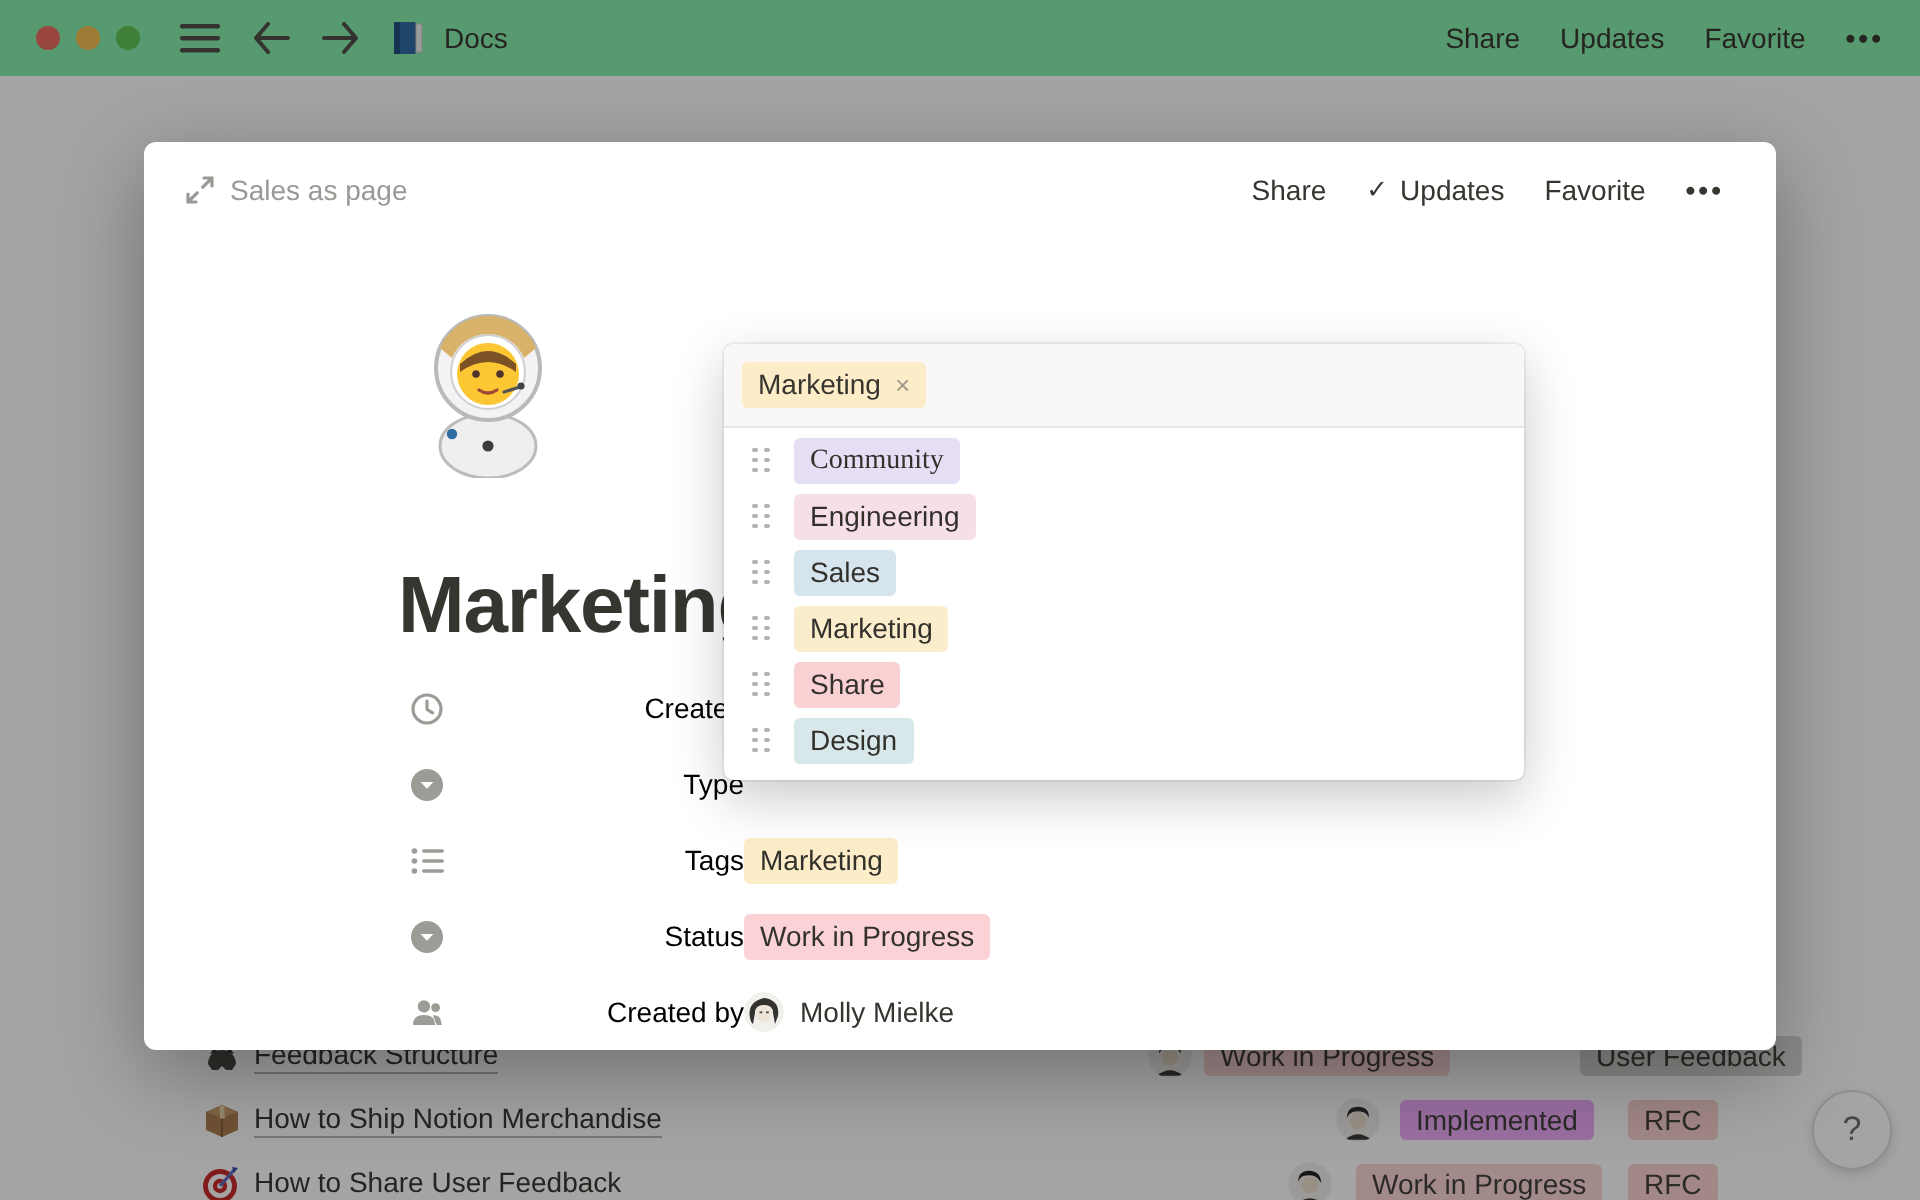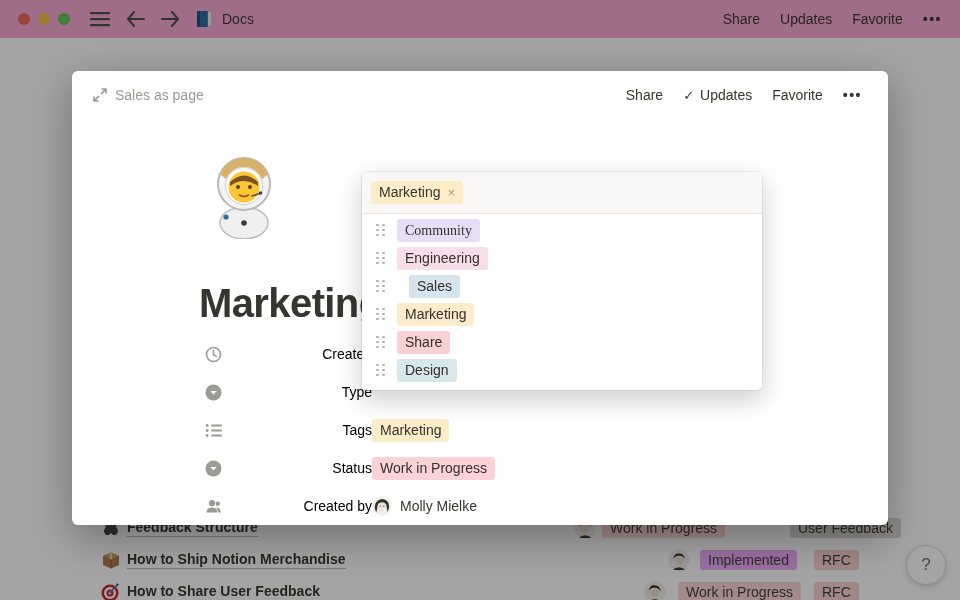--- a/index.html
+++ b/index.html
@@ -2,34 +2,34 @@
 <html><head>
 <meta charset="utf-8">
 <style>
   * { margin:0; padding:0; box-sizing:border-box; }
   html,body { width:960px; height:600px; }
   body { font-family:"Liberation Sans","DejaVu Sans",sans-serif; background:#fff; }
   .app { position:relative; width:960px; height:600px; overflow:hidden; background:#fff; }
 
   
   .topbar { position:absolute; top:0; left:0; right:0; height:38px; display:flex; align-items:center;
-            padding:0 18px; background:#f9a8d4; z-index:1;text-align:center; }
+            padding:0 18px; background:#86efac; z-index:1;text-align:center; }
   .traffic { display:flex; gap:8px; margin-right:20px; }
   .tl { width:12px; height:12px; border-radius:50%; }
   .tl.red{background:#ec6a5e;} .tl.yellow{background:#f4bf4f;} .tl.green{background:#61c554;}
   .tb-icon { display:inline-flex; align-items:center; justify-content:center; margin-right:16px; }
   .tb-title { font-size:14px; color:#37352f; font-weight:500; margin-left:2px; }
   .tb-right { margin-left:auto; display:flex; align-items:center; gap:20px; font-size:14px; color:#37352f; }
   .dots { letter-spacing:1.5px; font-weight:700; }
 
   
   .bgrow { position:absolute; left:0; right:0; height:32px; z-index:1; }
   .bgrow .ricon { position:absolute; left:101px; top:50%; transform:translateY(-50%); width:20px; height:20px; }
   .bgrow .rtitle { position:absolute; left:127px; top:50%; transform:translateY(-50%);
-                   font-size:14px; font-weight:700; color:#37352f; white-space:nowrap;
+                   font-size:14px; font-weight:400; color:#37352f; white-space:nowrap;
                    border-bottom:1px solid rgba(55,53,47,.35); padding-bottom:1px; }
   .bgavatar { position:absolute; top:50%; transform:translateY(-50%); width:22px; height:22px; border-radius:50%; overflow:hidden; }
   .bgchip { position:absolute; top:50%; transform:translateY(-50%); height:20px; line-height:20px;
             padding:0 8px; border-radius:3px; font-size:14px; color:#403e3a; white-space:nowrap; }
 
   
   .help { position:absolute; right:14px; bottom:15px; width:40px; height:40px; border-radius:50%;
           background:#fff; border:1px solid #dedcd9; box-shadow:0 2px 6px rgba(0,0,0,.15);
           display:flex; align-items:center; justify-content:center; font-size:17px; color:#6f6d68; z-index:2; }
 
@@ -333,21 +333,21 @@
       </div>
       <div class="dd-opt">
         <span class="grip">
             <i></i>
             <i></i>
             <i></i>
             <i></i>
             <i></i>
             <i></i>
           </span>
-        <span class="chip" style="background: rgb(214, 228, 238); margin-left: 12px;">Sales</span>
+        <span class="chip" style="background: rgb(214, 228, 238);">Sales</span>
       </div>
       <div class="dd-opt">
         <span class="grip">
             <i></i>
             <i></i>
             <i></i>
             <i></i>
             <i></i>
             <i></i>
           </span>

